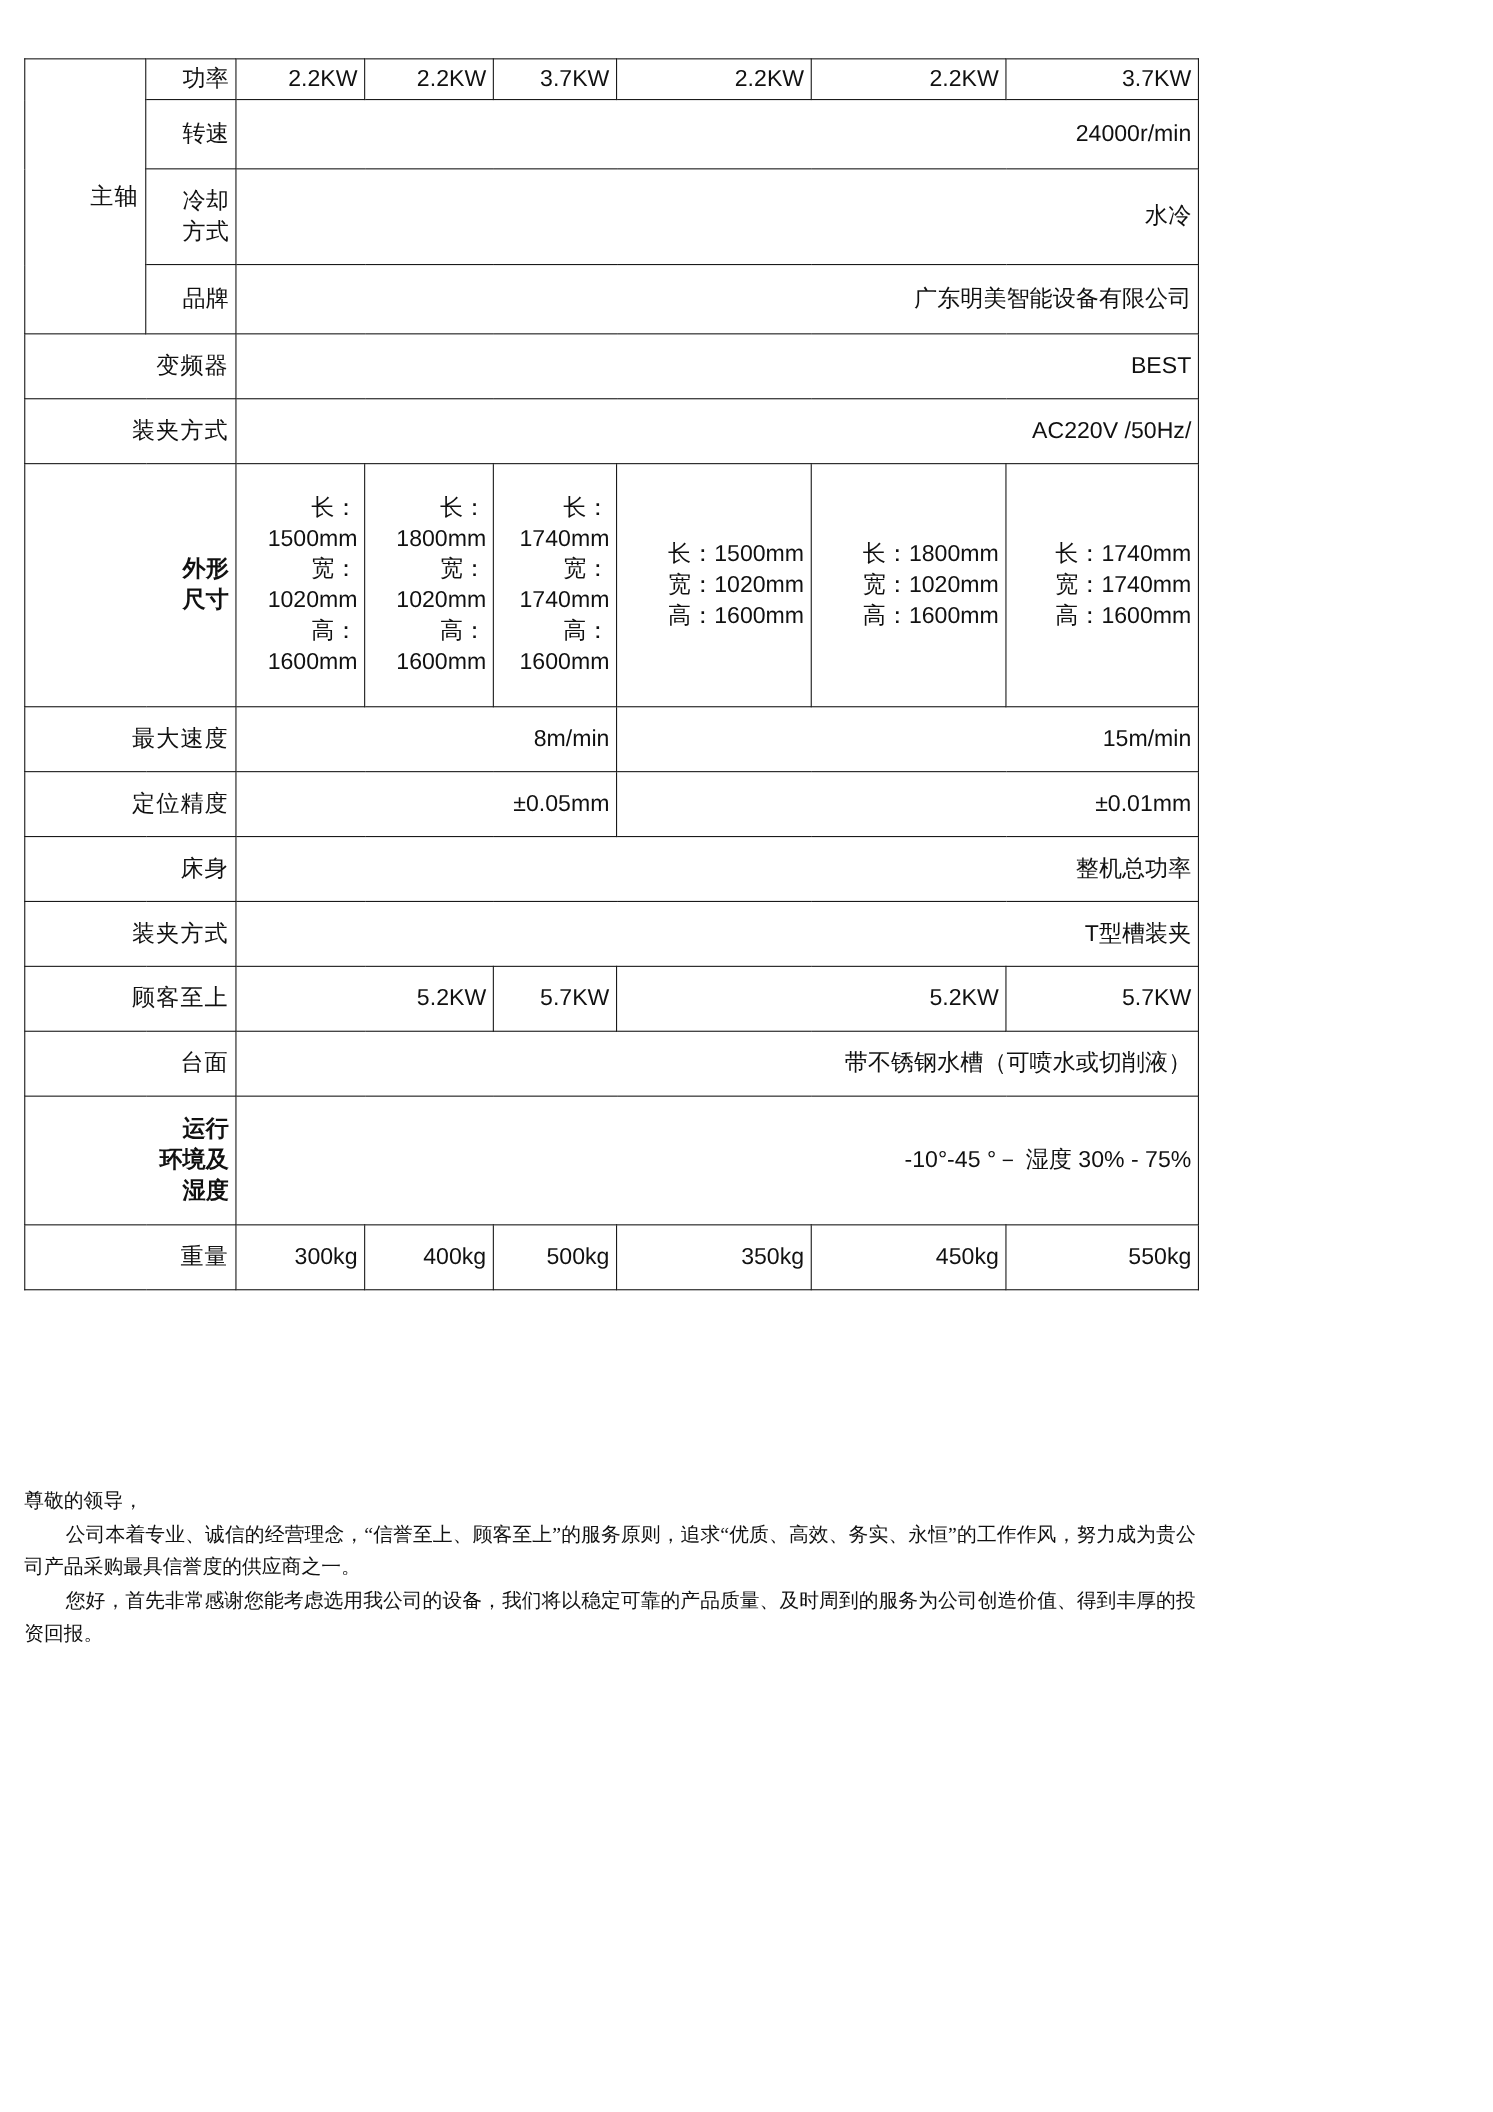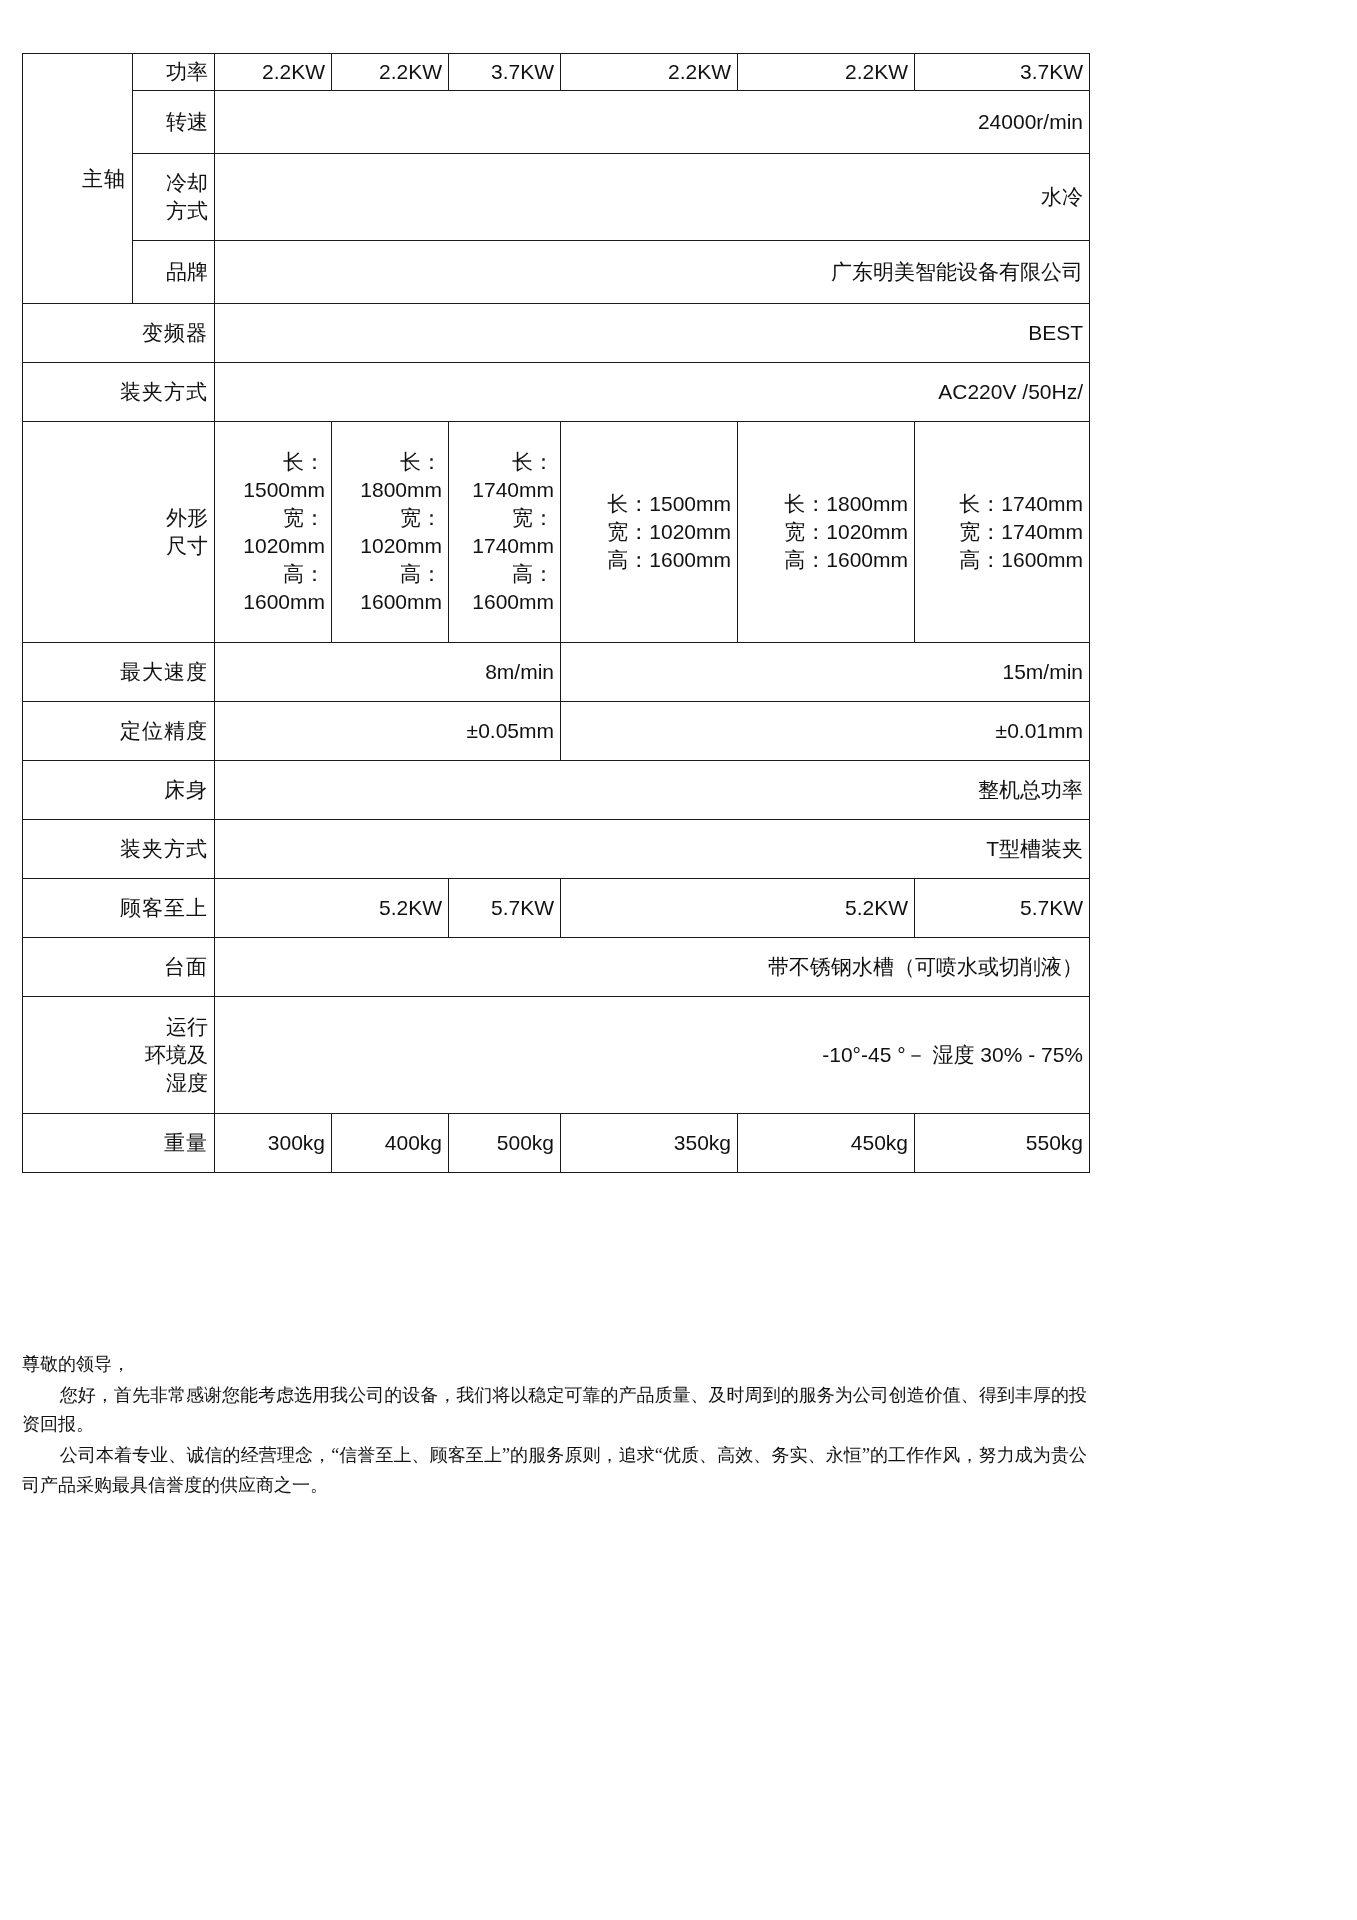--- a/index.html
+++ b/index.html
@@ -67,21 +67,21 @@
     font-size: 21px;
     line-height: 1.72;
     padding: 8px 6px 8px 10px;
     margin-left: 32px;
   }
   .dim-line {
     display: block;
     white-space: nowrap;
   }
   .tall-label {
-    font-weight: normal;
+    font-weight: bold;
     font-size: 22px;
     line-height: 1.5;
   }
   .letter {
     position: absolute;
     left: 22px;
     top: 1350px;
     width: 1065px;
     font-size: 18px;
     line-height: 1.62;
@@ -252,17 +252,17 @@
         <td class="red">350kg</td>
         <td class="red">450kg</td>
         <td class="red">550kg</td>
       </tr>
 
     </tbody>
   </table>
 
   <div class="letter">
     <p>尊敬的领导，</p>
+    <p class="indent">公司本着专业、诚信的经营理念，“信誉至上、顾客至上”的服务原则，追求“优质、高效、务实、永恒”的工作作风，努力成为贵公司产品采购最具信誉度的供应商之一。</p>
     <p class="indent">您好，首先非常感谢您能考虑选用我公司的设备，我们将以稳定可靠的产品质量、及时周到的服务为公司创造价值、得到丰厚的投资回报。</p>
-    <p class="indent">公司本着专业、诚信的经营理念，“信誉至上、顾客至上”的服务原则，追求“优质、高效、务实、永恒”的工作作风，努力成为贵公司产品采购最具信誉度的供应商之一。</p>
   </div>
 
 </div>
 
 </body></html>

